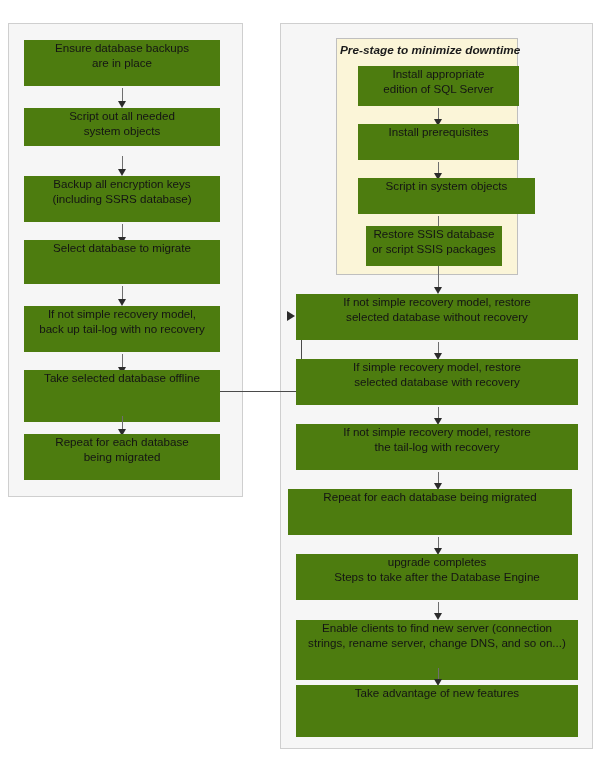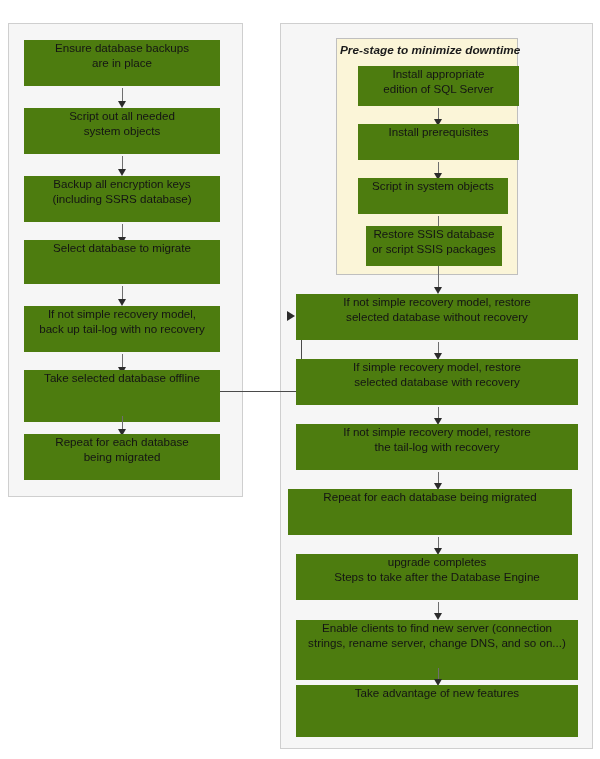--- a/index.html
+++ b/index.html
@@ -142,21 +142,21 @@
     <span>
       <span>Ensure database backups</span>
       <span>are in place</span>
     </span>
   </div>
   <div class="arrow" style="left:118px; top:88px; height:20px;">
     <div class="stem" style="height:14px;"></div>
       <div class="head"></div>
   </div>
 
-  <div class="box" style="left:24px; top:108px; width:196px; height:46px;">
+  <div class="box" style="left:24px; top:108px; width:196px; height:38px;">
     <span>
       <span>Script out all needed</span>
       <span>system objects</span>
     </span>
   </div>
   <div class="arrow" style="left:118px; top:156px; height:20px;">
     <div class="stem" style="height:14px;"></div>
       <div class="head"></div>
   </div>
 
@@ -228,21 +228,21 @@
   <div class="box" style="left:358px; top:124px; width:161px; height:36px;">
     <span>
       <span>Install prerequisites</span>
     </span>
   </div>
   <div class="arrow" style="left:434px; top:162px; height:18px;">
     <div class="stem" style="height:12px;"></div>
       <div class="head"></div>
   </div>
 
-  <div class="box" style="left:358px; top:178px; width:150px; height:36px;">
+  <div class="box" style="left:358px; top:178px; width:177px; height:36px;">
     <span>
       <span>Script in system objects</span>
     </span>
   </div>
   <div class="arrow" style="left:434px; top:216px; height:18px;">
     <div class="stem" style="height:12px;"></div>
       <div class="head"></div>
   </div>
 
   <div class="box" style="left:366px; top:226px; width:136px; height:40px;">

